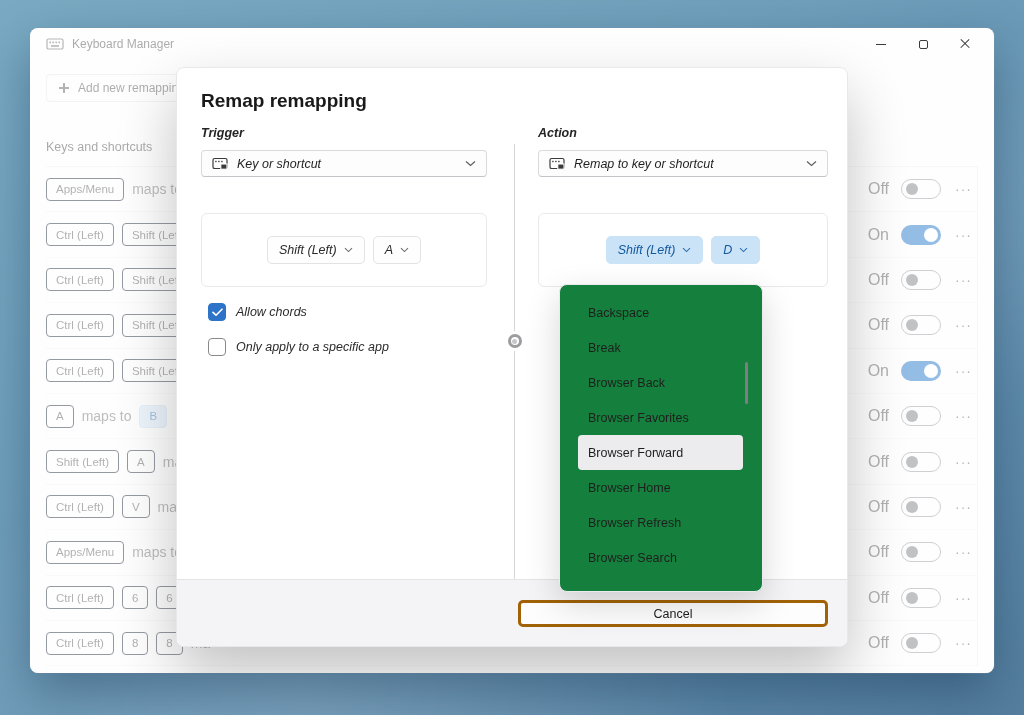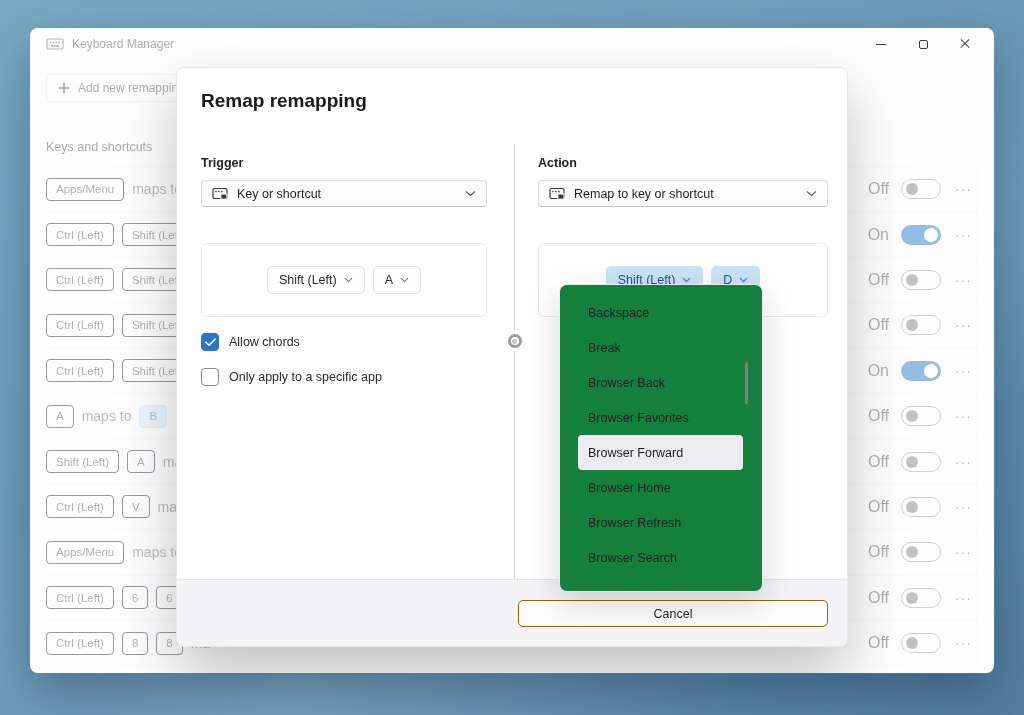--- a/index.html
+++ b/index.html
@@ -61,38 +61,38 @@
   .more { margin-left:14px; width:22px; font-size:14px; letter-spacing:1px; color:#5a5a5a; }
 
   .smoke { position:absolute; inset:0; background:rgba(255,255,255,.56); z-index:5; }
 
   
   .dialog { position:absolute; left:146px; top:39px; width:672px; height:580px; z-index:10;
     background:#fff; border:1px solid #e8e8ea; border-radius:8px;
     box-shadow:0 26px 58px rgba(0,0,0,.24); }
   .dlg-title { position:absolute; left:24px; top:22px; font-size:19px; font-weight:700; color:#191919; }
 
-  .col { position:absolute; top:88px; }
+  .col { position:absolute; top:58px;font-style:italic; }
   .col-left { left:24px; width:286px; }
   .col-right { left:361px; width:290px; }
   .sec-label { font-size:12.5px; font-weight:700; color:#242424; height:16px; margin-bottom:8px; }
   .combo { height:27px; border:1px solid #dadade; border-bottom-color:#c3c3c8; border-radius:4px;
     background:#fdfdfe; display:flex; align-items:center; gap:9px; padding:0 10px; }
   .combo-label { font-size:12.5px; color:#1f1f1f; }
   .combo .chev { margin-left:auto; }
 
   .key-card { margin-top:36px; height:74px; border:1px solid #e9e9ec; border-radius:6px;
     background:#fff; display:flex; align-items:center; justify-content:center; gap:8px; }
   .kchip { display:inline-flex; align-items:center; gap:7px; height:28px; padding:0 11px;
     border:1px solid #e3e3e6; border-radius:5px; background:#fefefe;
     font-size:12.5px; color:#2a2a2a; }
   .kchip.accent { background:#cbe3f6; border-color:#cbe3f6; color:#14589f; }
 
   .cb-group { margin-top:14px; }
-  .cb-row { display:flex; align-items:center; gap:10px; height:22px; margin-bottom:13px; }
+  .cb-row { display:flex; align-items:center; gap:10px; height:22px; margin-bottom:13px;margin-left:7px; }
   .cb-box { width:18px; height:18px; border-radius:4px; border:1px solid #898989; background:#fff;
     display:flex; align-items:center; justify-content:center; }
   .cb-box svg { display:none; }
   .cb-box.checked { background:#2d74c9; border-color:#2d74c9; }
   .cb-box.checked svg { display:block; }
   .cb-label { font-size:12.5px; color:#2b2b2b; }
 
   .vdivider { position:absolute; left:337px; top:76px; width:1px; height:437px; background:#d6d6d9; }
   .gripper { position:absolute; left:330.5px; top:266px; width:14px; height:14px; border-radius:50%;
     background:#fff; border:3px solid #9d9d9f; box-shadow:0 0 0 3px #fff; }
@@ -106,21 +106,21 @@
     display:flex; align-items:center; font-size:12.5px; color:#1e1e1e; }
   .fly-item.selected { background:#ececee; }
   .fly-scrollbar { position:absolute; right:14px; top:77px; width:3px; height:42px;
     border-radius:2px; background:#7e7e80; }
 
   .dlg-footer { position:absolute; left:0; right:0; bottom:0; height:67px;
     background:#f4f4f6; border-top:1px solid #e4e4e7; border-radius:0 0 8px 8px; }
   .btn { position:absolute; top:20px; height:27px; width:310px; border-radius:5px;
     display:flex; align-items:center; justify-content:center; font-size:12.5px; }
   .btn-save { left:22px; background:#1467be; color:#fff; }
-  .btn-cancel { left:341px; background:#fdfdfe; border:1px solid #a16207; color:#1d1d1d; }
+  .btn-cancel { left:341px; background:#fdfdfe; border:3px solid #a16207; color:#1d1d1d; }
 </style>
 </head>
 <body>
 
 <div class="desktop">
   <div class="window">
 
     <div class="titlebar">
       <span class="tb-icon">
         <svg width="18" height="14" viewBox="0 0 18 14" fill="none">

